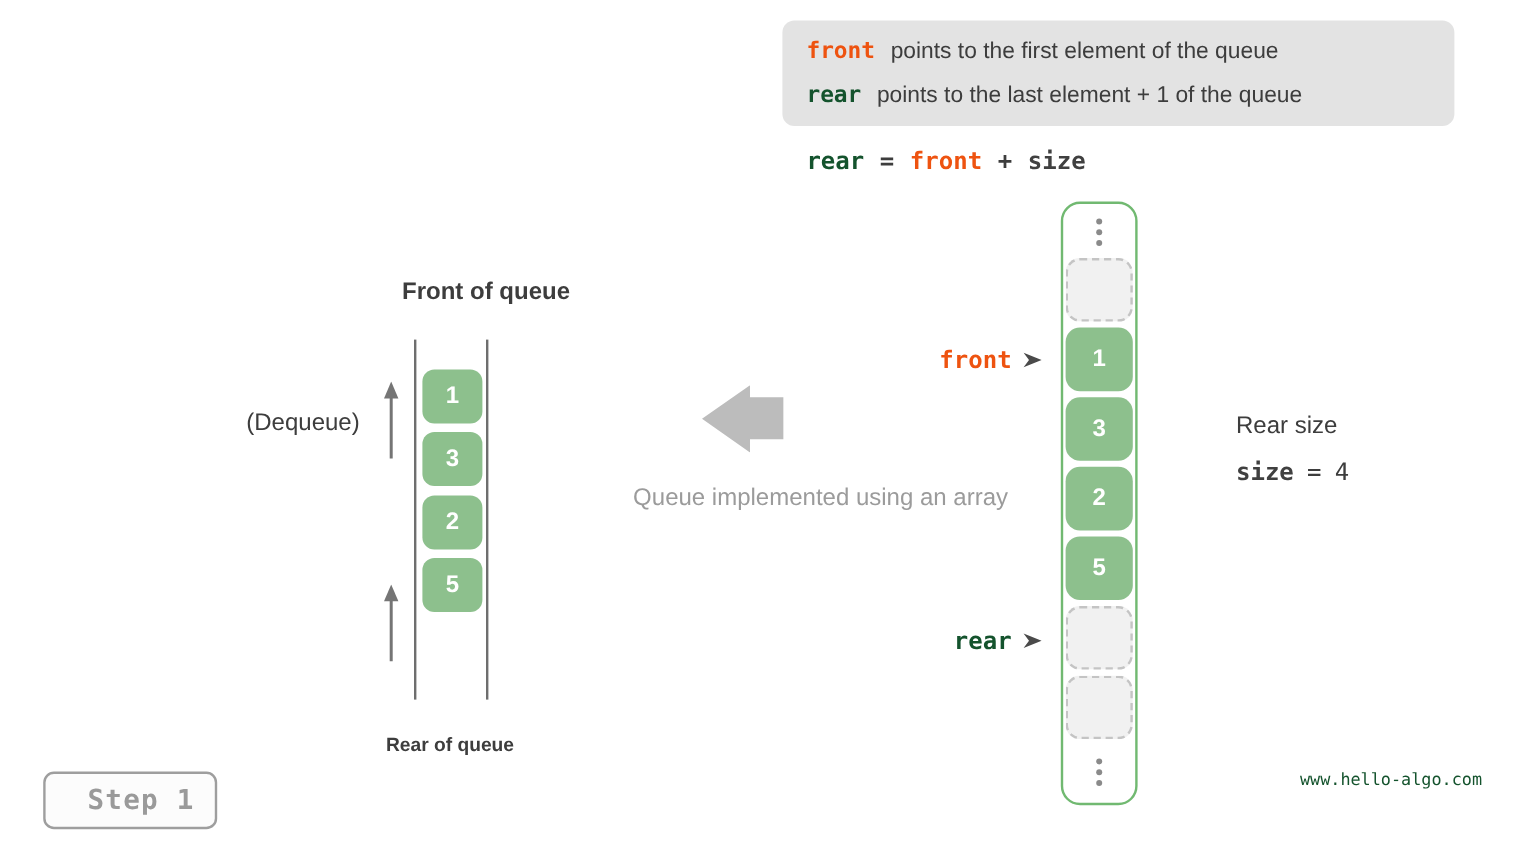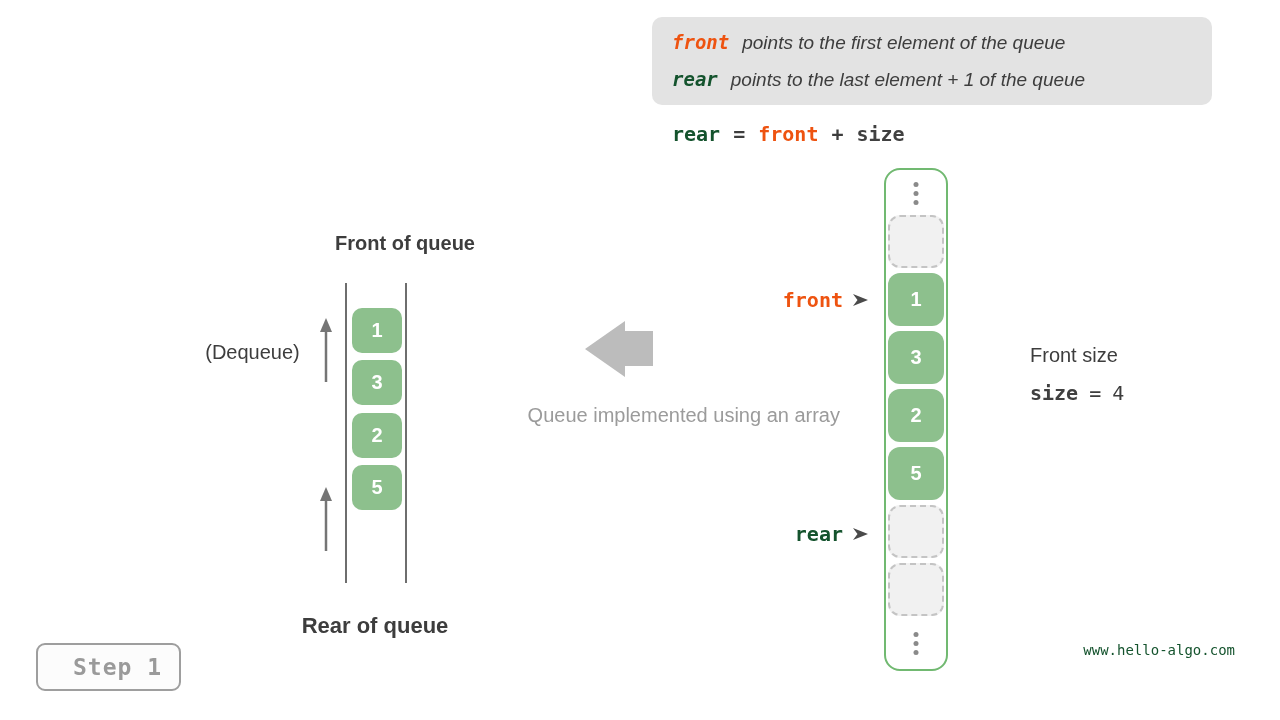--- a/index.html
+++ b/index.html
@@ -3,33 +3,33 @@
 <meta charset="utf-8">
 <style>
   html,body{margin:0;padding:0;background:#ffffff;}
   #stage{position:relative;width:1280px;height:720px;background:#ffffff;overflow:hidden;
          font-family:"Liberation Sans",sans-serif;color:#3d3d3d;}
   .mono{font-family:"DejaVu Sans Mono",monospace;}
   .abs{position:absolute;}
 
   
   .info-box{left:652px;top:17px;width:560px;height:88px;background:#e3e3e3;border-radius:10px;
-            display:flex;flex-direction:column;justify-content:center;padding-left:20px;box-sizing:border-box;gap:6px;font-style:italic;}
+            display:flex;flex-direction:column;justify-content:center;padding-left:20px;box-sizing:border-box;gap:6px;}
   .info-line{font-size:19px;line-height:31px;color:#3d3d3d;white-space:nowrap;}
   .info-line .code{font-weight:bold;font-size:19px;margin-right:13px;}
   .code-orange{color:#ee5310;}
   .code-teal{color:#14532d;}
   .code-blue{color:#404040;}
 
   
   .formula{left:672px;top:122px;display:flex;gap:13px;font-size:20px;font-weight:bold;}
 
   
   .front-title{left:275px;top:232px;width:200px;text-align:right;font-size:20px;font-weight:bold;}
-  .rear-title{left:275px;top:613px;width:200px;text-align:center;font-size:22px;font-weight:bold;}
+  .rear-title{left:275px;top:613px;width:200px;text-align:center;font-size:16px;font-weight:bold;}
   .channel-line{top:283px;width:2px;height:300px;background:#6e6e6e;}
   .lbox{left:352px;width:50px;height:45px;background:#8dc08d;border-radius:10px;
         display:flex;align-items:center;justify-content:center;color:#ffffff;font-size:20px;font-weight:bold;}
   .op-label{left:160px;width:185px;text-align:center;font-size:20px;line-height:37px;}
   .op-label .b{font-weight:bold;}
 
   
   .caption{left:440px;top:404px;width:400px;text-align:right;font-size:20px;color:#9b9b9b;}
 
   
@@ -135,21 +135,21 @@
     </svg>
   </div>
 
   <div class="abs pointer" style="left:700px;top:520px;width:170px;">
     <span class="mono code-teal">rear</span>
     <svg width="18" height="14">
       <polygon points="1,1 16,7 1,13 5.5,7" fill="#4a4a4a"></polygon>
     </svg>
   </div>
 
-  <div class="abs qsize-title">Front size</div>
+  <div class="abs qsize-title">Rear size</div>
   <div class="abs qsize-row mono">
     <span class="code-blue" style="font-weight:bold;">size</span>
     <span>=</span>
     <span>4</span>
   </div>
 
   <div class="abs step mono">Step 1</div>
 
   <div class="abs watermark mono">www.hello-algo.com</div>
 

